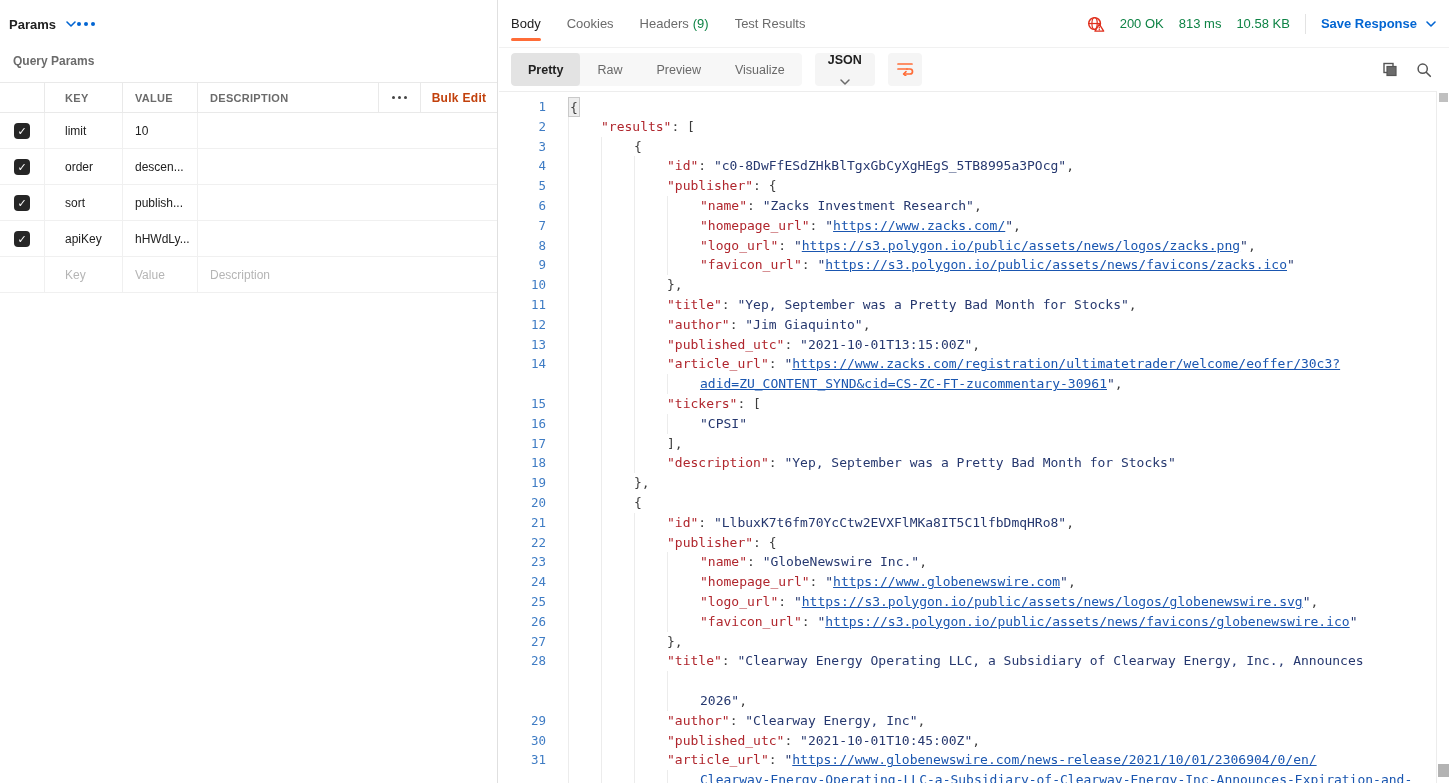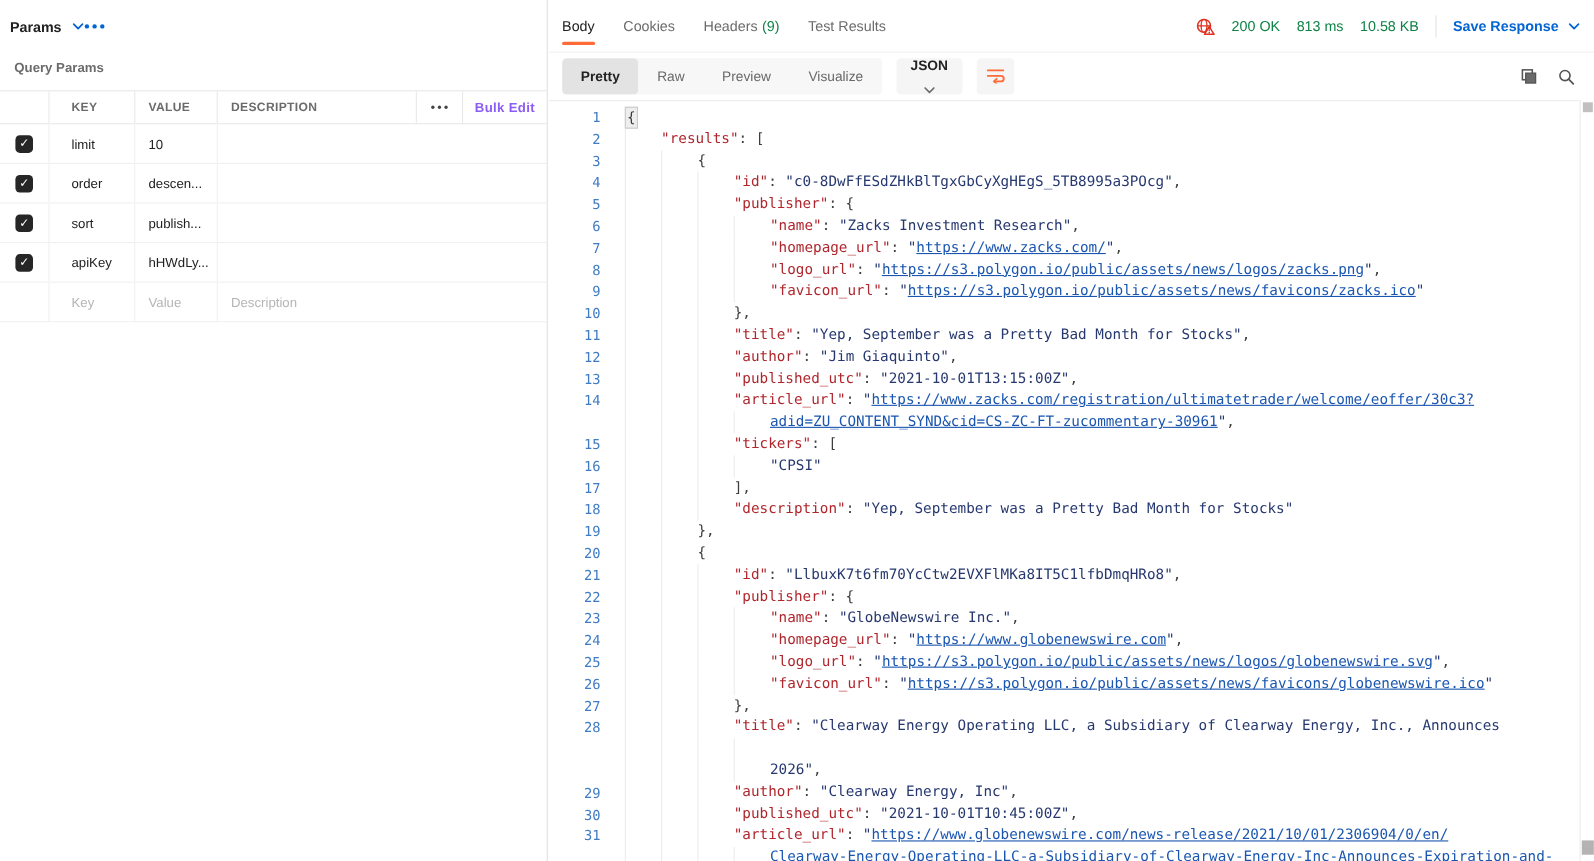--- a/index.html
+++ b/index.html
@@ -16,21 +16,21 @@
   .dots { display:flex; gap:3px; align-items:center; cursor:pointer; }
   .dots i { width:4px; height:4px; border-radius:50%; background:#0265d2; display:block; }
   .dots.dark i { width:3px; height:3px; background:#444; }
   .section-label { color:#6b6b6b; font-size:12px; font-weight:700; padding:6px 0 14px 13px; }
   .pt-header { display:flex; align-items:center; height:31px; border-top:1px solid #e9e9e9; border-bottom:1px solid #e9e9e9; color:#6b6b6b; font-size:11px; font-weight:700; letter-spacing:.3px; }
   .c-check { width:44px; flex:none; height:100%; display:flex; align-items:center; justify-content:center; }
   .c-key   { width:78px; flex:none; height:100%; display:flex; align-items:center; padding-left:20px; border-left:1px solid #e9e9e9; }
   .c-val   { width:75px; flex:none; height:100%; display:flex; align-items:center; padding-left:12px; border-left:1px solid #e9e9e9; }
   .c-desc  { flex:1; height:100%; display:flex; align-items:center; padding-left:12px; border-left:1px solid #e9e9e9; }
   .c-dots  { width:42px; flex:none; height:100%; display:flex; align-items:center; justify-content:center; border-left:1px solid #e9e9e9; }
-  .c-bulk  { width:77px; flex:none; height:100%; display:flex; align-items:center; justify-content:center; border-left:1px solid #e9e9e9; font-size:12px; font-weight:700; color:#8b5cf6; cursor:pointer; }
+  .c-bulk  { width:77px; flex:none; height:100%; display:flex; align-items:center; justify-content:center; border-left:1px solid #e9e9e9; font-size:12px; font-weight:700; color:#c2410c; cursor:pointer; }
   .p-row { display:flex; align-items:center; height:36px; border-bottom:1px solid #f0f0f0; font-size:12px; color:#212121; }
   .p-row .c-key,.p-row .c-val,.p-row .c-desc { border-left:1px solid #f0f0f0; font-weight:400; font-size:12px; }
   .cb { width:16px; height:16px; border-radius:4px; background:#262626; color:#fff; font-size:11px; line-height:16px; text-align:center; cursor:pointer; }
   .ph { color:#b5b5b5; }
   
   .right-panel { position:absolute; left:499px; top:0; width:950px; height:783px; background:#fff; }
   .resp-tabs { height:48px; display:flex; align-items:center; padding:0 12px; border-bottom:1px solid #f1f1f1; }
   .tab { position:relative; height:48px; display:flex; align-items:center; margin-right:26px; color:#6b6b6b; font-size:13px; cursor:pointer; white-space:nowrap; }
   .tab.active { color:#212121; font-weight:400; }
   .tab.active::after { content:""; position:absolute; left:0; right:0; bottom:7px; height:3px; background:#ff6c37; border-radius:2px; }

